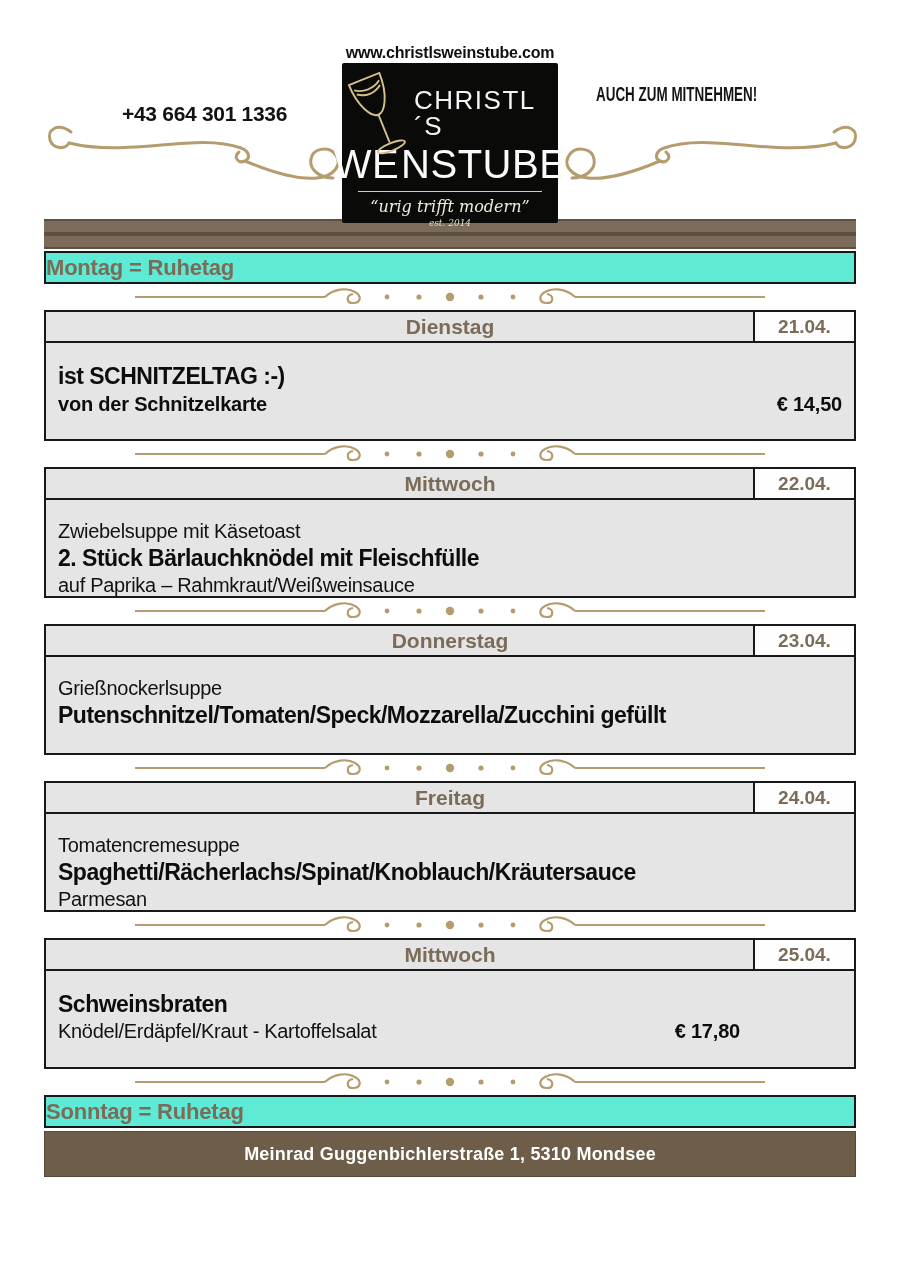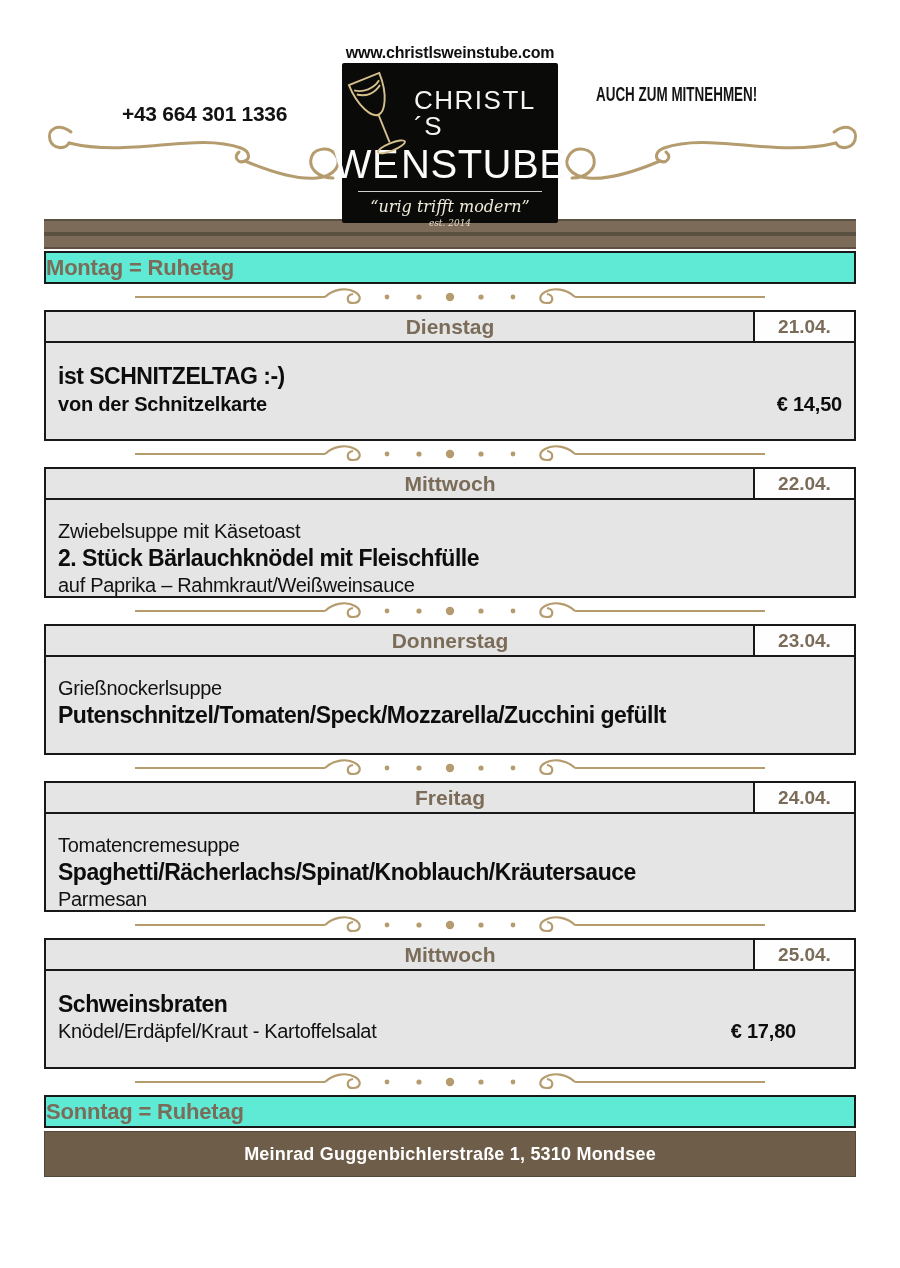--- a/index.html
+++ b/index.html
@@ -45,21 +45,21 @@
     font-weight:bold;font-size:21px;color:#7a6c59;}
   .day-date{position:absolute;right:0;top:0;height:29px;width:99px;border-left:2px solid #181818;
     background:#fefefe;text-align:center;line-height:29px;font-weight:bold;font-size:19px;color:#7a6c59;}
   .day-body{height:77px;padding:19px 12px 0;}
   .row{display:flex;align-items:baseline;}
   .row.regular{font-size:20px;line-height:25px;letter-spacing:-0.3px;color:#121212;}
   .row.bold{font-weight:bold;font-size:20px;line-height:27px;letter-spacing:-0.2px;color:#0d0d0d;}
   .row.bold-lg{font-weight:bold;font-size:23px;line-height:29px;letter-spacing:-0.5px;color:#0d0d0d;}
   .price{font-weight:bold;font-size:20px;letter-spacing:-0.2px;color:#0d0d0d;}
   .price-right{margin-left:auto;}
-  .price-mid{margin-left:auto;margin-right:46px;}
+  .price-mid{margin-left:auto;margin-right:102px;}
   
   .sunday-wrap{margin:2px 44px 0;}
   .address-bar{margin-top:3px;height:44px;background:#6e5e49;border:1px solid #544838;
     color:#ffffff;font-weight:bold;font-size:18px;letter-spacing:0.2px;
     display:flex;align-items:center;justify-content:center;}
   .gold-stroke{stroke:#b59c6e;fill:none;}
   .gold-fill{fill:#b59c6e;}
 </style>
 </head>
 <body>

